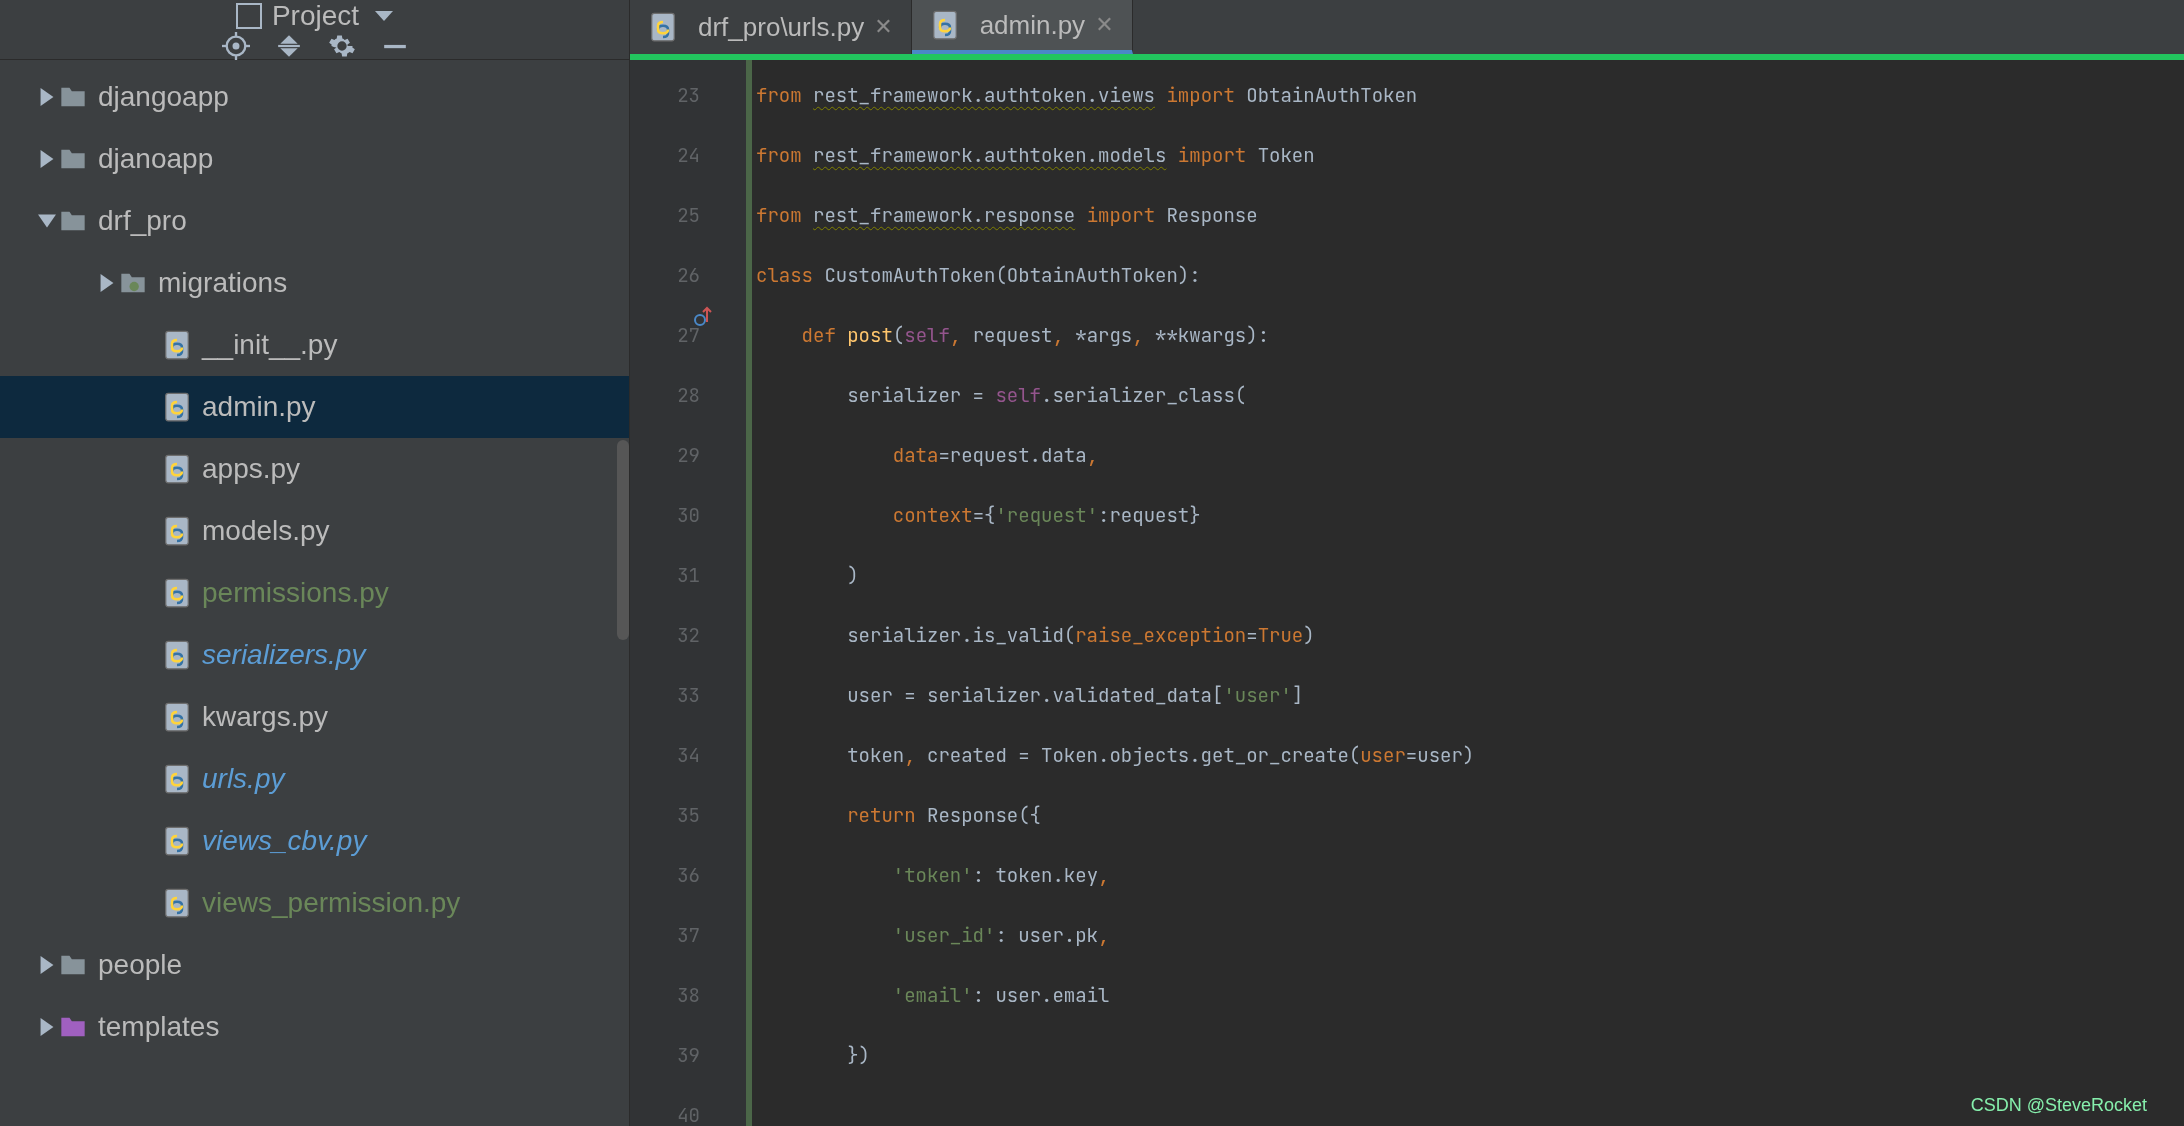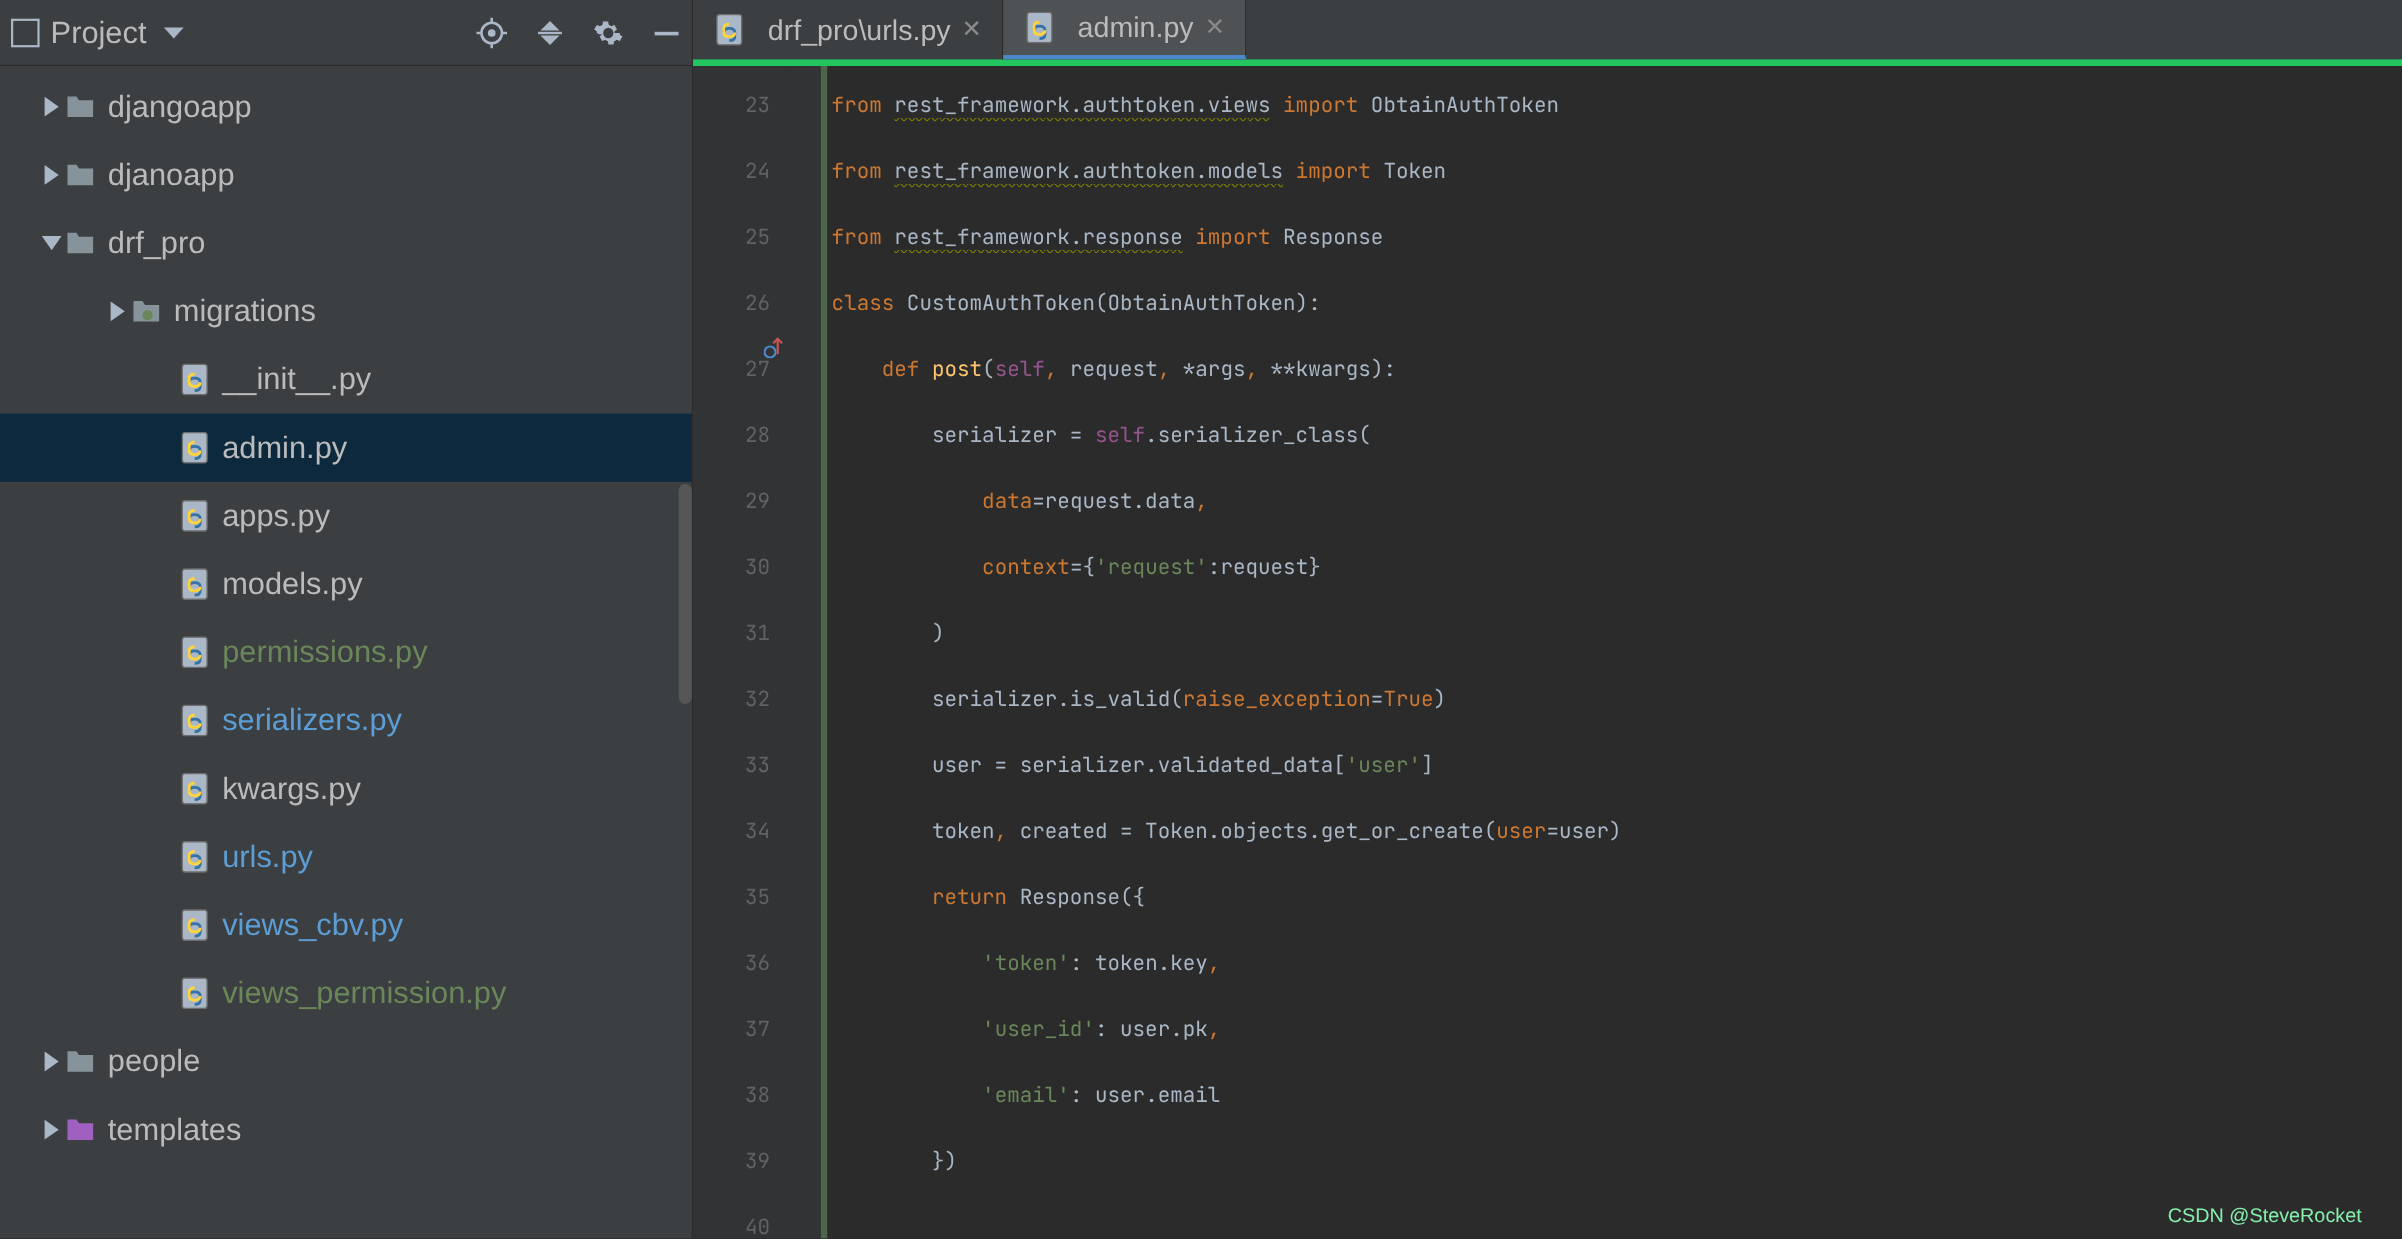--- a/index.html
+++ b/index.html
@@ -24,20 +24,21 @@
     border-right: 1px solid #2b2b2b;
   }
   .sidebar-header {
     display: flex;
     align-items: center;
     justify-content: space-between;
     height: 60px;
     padding: 0 10px;
     border-bottom: 1px solid #2b2b2b;
     color: #bbbbbb;
+    flex-direction: column;
   }
   .sidebar-header-left { display: flex; align-items: center; gap: 10px; }
   .proj-icon {
     width: 26px; height: 26px; border: 2px solid #a9b7c6; display: inline-block;
   }
   .dropdown-caret {
     width: 0; height: 0; border-left: 9px solid transparent; border-right: 9px solid transparent;
     border-top: 10px solid #a9b7c6; display: inline-block; margin-left: 6px;
   }
   .sidebar-header-right { display: flex; align-items: center; gap: 26px; }
@@ -57,21 +58,21 @@
   }
   .tree-row.selected { background: #0d293e; }
   .indent { display: inline-block; }
   .caret {
     width: 22px; text-align: center; color: #a9b7c6; font-size: 20px;
     display: inline-flex; align-items: center; justify-content: center;
   }
   .caret.blank { visibility: hidden; }
   .folder-icon, .pkg-icon, .py-icon, .tpl-icon { width: 30px; display:inline-flex; align-items:center; justify-content:center; margin-right:10px; }
   .tree-label { color: #bbbbbb; font-size: 28px; }
-  .tree-label.blue { color: #5c9dd5; }
+  .tree-label.blue { color: #5c9dd5; font-style: italic; }
   .tree-label.green { color: #6a8759; }
   .tree-thumb { position: absolute; right: 0; top: 440px; width: 12px; height: 200px; background: #565656; border-radius: 6px; }
   .sidebar { position: relative; }
   
   .editor {
     flex: 1;
     background: #2b2b2b;
     display: flex;
     flex-direction: column;
     min-width: 0;

